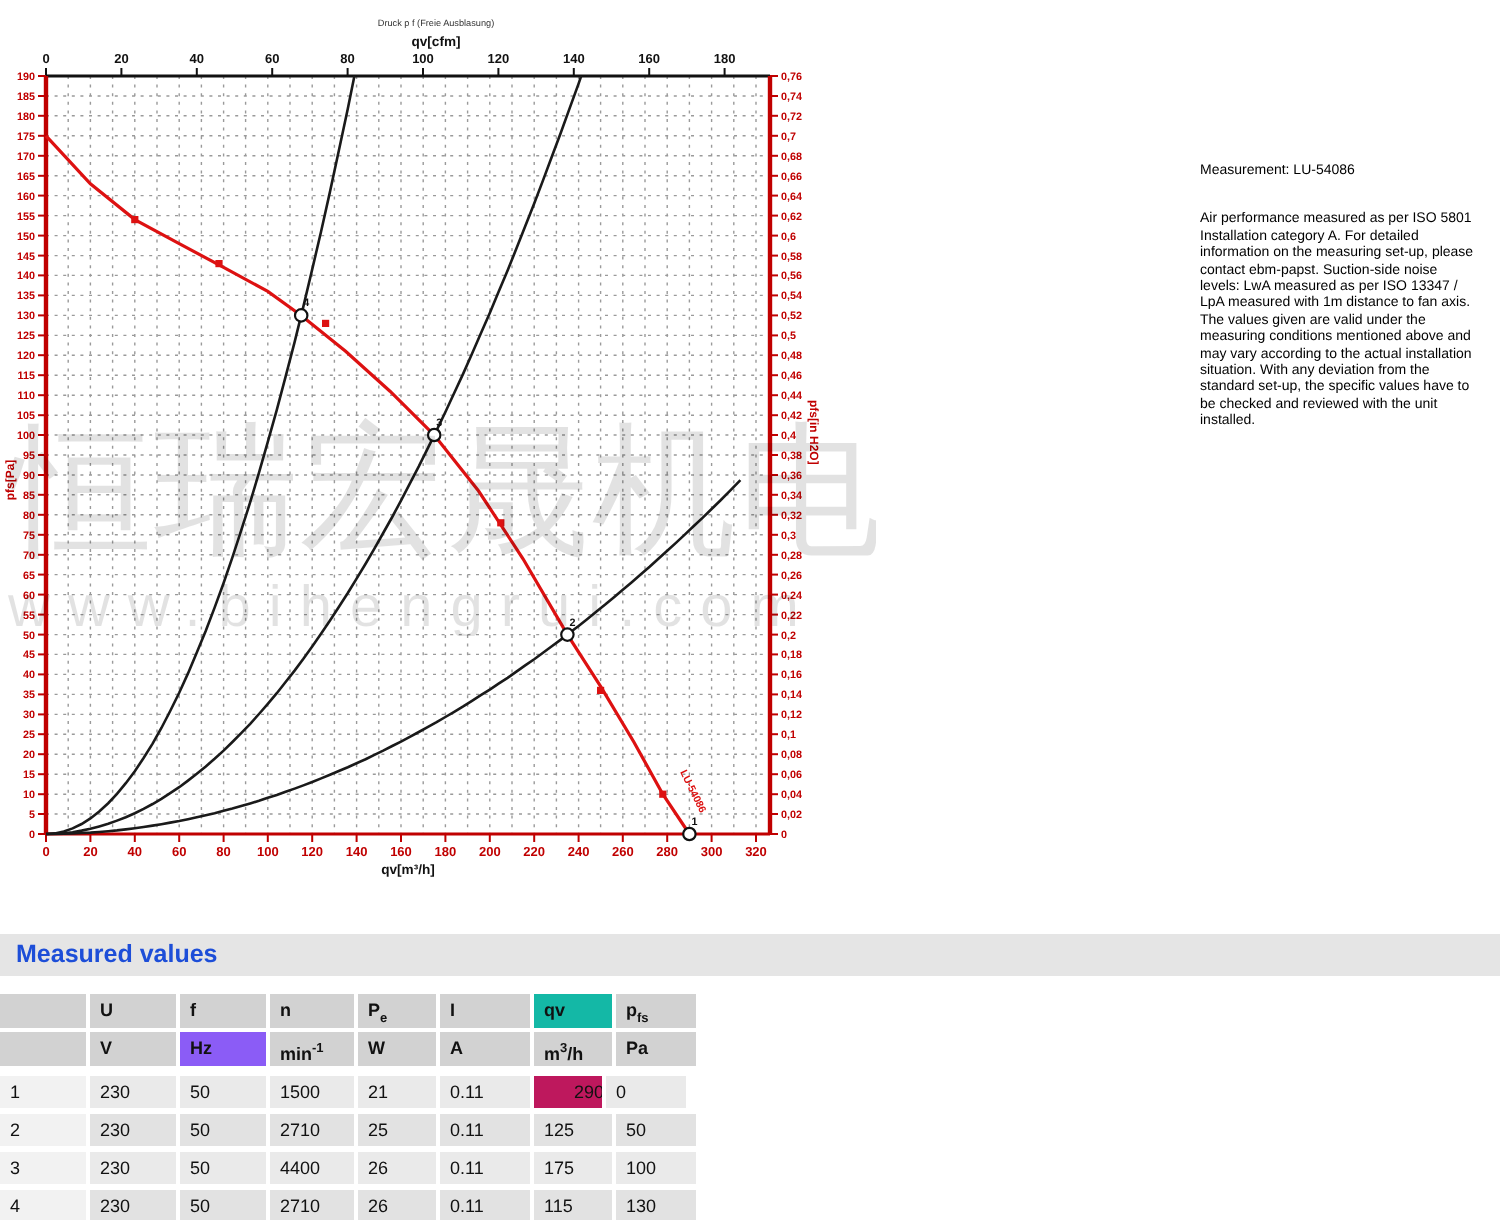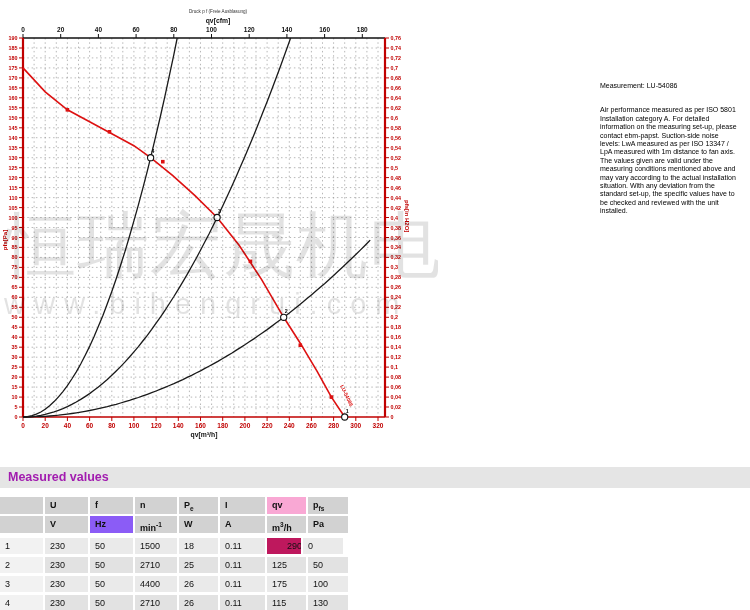--- a/index.html
+++ b/index.html
@@ -11,21 +11,21 @@
         font-size:72px;letter-spacing:1px;white-space:nowrap;color:#000;opacity:0.11;
         pointer-events:none;}
   .watermark-url{position:absolute;left:4px;top:288px;width:434px;height:30px;overflow:hidden;
         font-size:29px;letter-spacing:9px;white-space:nowrap;color:#000;opacity:0.11;
         pointer-events:none;}
   .notes{position:absolute;left:600px;top:82px;width:152px;font-size:7px;line-height:1.2;color:#000;}
   .notes .meas{margin-bottom:16px;}
   .notes .body{white-space:pre-line;}
   .section-band{position:absolute;left:0;top:467px;width:750px;height:21px;background:#e5e5e5;}
   .section-band span{display:inline-block;padding-left:8px;line-height:21px;font-size:12.5px;
-        font-weight:600;color:#a21caf;}
+        font-weight:600;color:#1d4ed8;}
   #table{position:absolute;left:0;top:497px;width:352px;font-size:9px;}
   .trow{display:flex;}
   .tcell{box-sizing:border-box;padding:0 0 0 5px;border-right:2px solid #fff;overflow:hidden;
         white-space:nowrap;}
   .tcell sub{font-size:6.5px;}
   .tcell sup{font-size:6.5px;}
 </style>
 </head>
 <body>
 
@@ -298,39 +298,39 @@
   </div>
 
   <div id="table">
       <div class="trow" style="margin-bottom:2px">
         <div class="tcell " style="width:45px;height:17px;line-height:17px;background:#d2d2d2;font-weight:bold;"></div>
         <div class="tcell " style="width:45px;height:17px;line-height:17px;background:#d2d2d2;font-weight:bold;">U</div>
         <div class="tcell " style="width:45px;height:17px;line-height:17px;background:#d2d2d2;font-weight:bold;">f</div>
         <div class="tcell " style="width:44px;height:17px;line-height:17px;background:#d2d2d2;font-weight:bold;">n</div>
         <div class="tcell " style="width:41px;height:17px;line-height:17px;background:#d2d2d2;font-weight:bold;">P<sub>e</sub></div>
         <div class="tcell " style="width:47px;height:17px;line-height:17px;background:#d2d2d2;font-weight:bold;">I</div>
-        <div class="tcell " style="width:41px;height:17px;line-height:17px;background:#f9a8d4;font-weight:bold;">qv</div>
+        <div class="tcell " style="width:41px;height:17px;line-height:17px;background:#14b8a6;font-weight:bold;">qv</div>
         <div class="tcell " style="width:42px;height:17px;line-height:17px;background:#d2d2d2;font-weight:bold;">p<sub>fs</sub></div>
       </div>
       <div class="trow" style="margin-bottom:5px">
         <div class="tcell " style="width:45px;height:17px;line-height:17px;background:#d2d2d2;font-weight:bold;"></div>
         <div class="tcell " style="width:45px;height:17px;line-height:17px;background:#d2d2d2;font-weight:bold;">V</div>
         <div class="tcell " style="width:45px;height:17px;line-height:17px;background:#8b5cf6;font-weight:bold;">Hz</div>
         <div class="tcell " style="width:44px;height:17px;line-height:17px;background:#d2d2d2;font-weight:bold;">min<sup>-1</sup></div>
         <div class="tcell " style="width:41px;height:17px;line-height:17px;background:#d2d2d2;font-weight:bold;">W</div>
         <div class="tcell " style="width:47px;height:17px;line-height:17px;background:#d2d2d2;font-weight:bold;">A</div>
         <div class="tcell " style="width:41px;height:17px;line-height:17px;background:#d2d2d2;font-weight:bold;">m<sup>3</sup>/h</div>
         <div class="tcell " style="width:42px;height:17px;line-height:17px;background:#d2d2d2;font-weight:bold;">Pa</div>
       </div>
       <div class="trow" style="margin-bottom:3px">
         <div class="tcell " style="width:45px;height:16px;line-height:16px;background:#f2f2f2;">1</div>
         <div class="tcell " style="width:45px;height:16px;line-height:16px;background:#eaeaea;">230</div>
         <div class="tcell " style="width:45px;height:16px;line-height:16px;background:#eaeaea;">50</div>
         <div class="tcell " style="width:44px;height:16px;line-height:16px;background:#eaeaea;">1500</div>
-        <div class="tcell " style="width:41px;height:16px;line-height:16px;background:#eaeaea;">18</div>
+        <div class="tcell " style="width:41px;height:16px;line-height:16px;background:#eaeaea;">21</div>
         <div class="tcell " style="width:47px;height:16px;line-height:16px;background:#eaeaea;">0.11</div>
         <div class="tcell " style="width:36px;height:16px;line-height:16px;background:#be185d;padding-left:20px;">290</div>
         <div class="tcell " style="width:42px;height:16px;line-height:16px;background:#eaeaea;">0</div>
       </div>
       <div class="trow" style="margin-bottom:3px">
         <div class="tcell " style="width:45px;height:16px;line-height:16px;background:#f2f2f2;">2</div>
         <div class="tcell " style="width:45px;height:16px;line-height:16px;background:#e2e2e2;">230</div>
         <div class="tcell " style="width:45px;height:16px;line-height:16px;background:#e2e2e2;">50</div>
         <div class="tcell " style="width:44px;height:16px;line-height:16px;background:#e2e2e2;">2710</div>
         <div class="tcell " style="width:41px;height:16px;line-height:16px;background:#e2e2e2;">25</div>

